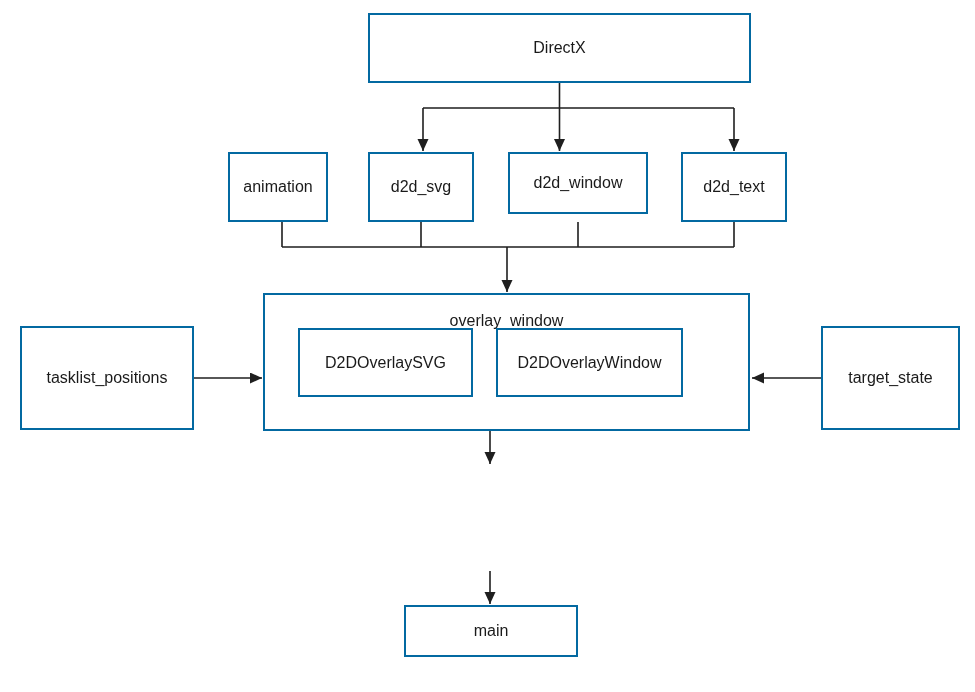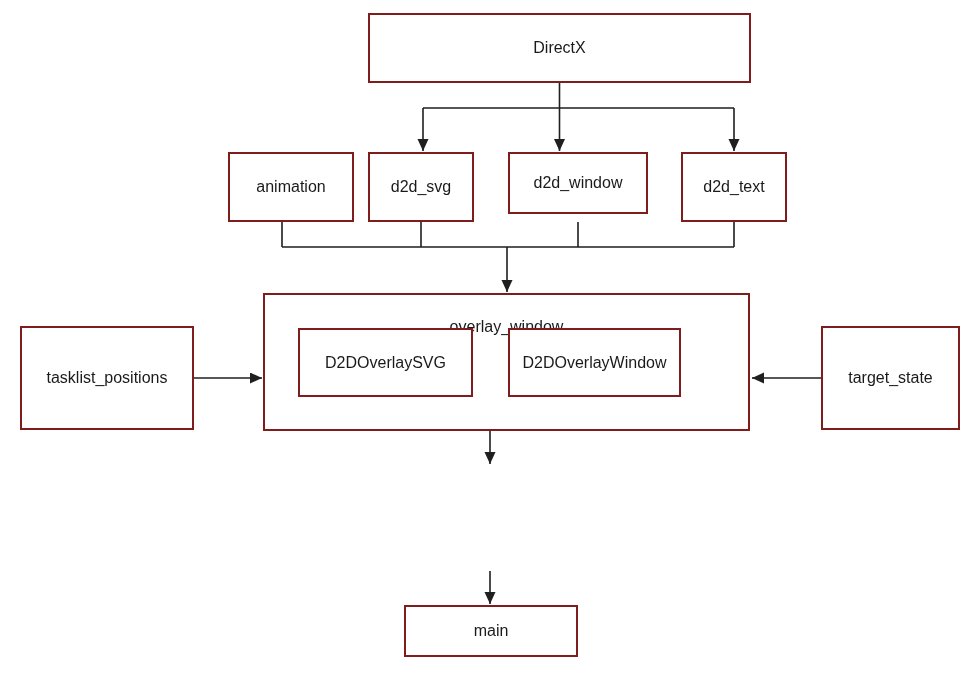--- a/index.html
+++ b/index.html
@@ -17,36 +17,36 @@
     overflow: hidden;
   }
   .edges {
     position: absolute;
     left: 0;
     top: 0;
   }
   .node {
     position: absolute;
     box-sizing: border-box;
-    border: 2px solid #7f1d1d;
+    border: 2px solid #0369a1;
     background: #ffffff;
     display: flex;
     align-items: center;
     justify-content: center;
     font-size: 16px;
     line-height: 1.2;
     text-align: center;
   }
   .node.group {
     align-items: flex-start;
     background: transparent;
     z-index: 1;
   }
   .node.group .lbl {
-    padding-top: 22px;
+    padding-top: 16px;
   }
   .node.inner {
     z-index: 2;
   }
   .lbl {
     white-space: nowrap;
   }
 </style>
 </head>
 <body>
@@ -75,21 +75,21 @@
 
       <path d="M490 431 V464" marker-end="url(#arrow)"></path>
       <path d="M490 571 V604" marker-end="url(#arrow)"></path>
     </g>
   </svg>
 
   <div class="node" style="left:368px;top:13px;width:383px;height:70px">
     <span class="lbl">DirectX</span>
   </div>
 
-  <div class="node" style="left:228px;top:152px;width:126px;height:70px">
+  <div class="node" style="left:228px;top:152px;width:100px;height:70px">
     <span class="lbl">animation</span>
   </div>
 
   <div class="node" style="left:368px;top:152px;width:106px;height:70px">
     <span class="lbl">d2d_svg</span>
   </div>
 
   <div class="node" style="left:508px;top:152px;width:140px;height:62px">
     <span class="lbl">d2d_window</span>
   </div>
@@ -99,21 +99,21 @@
   </div>
 
   <div class="node group" style="left:263px;top:293px;width:487px;height:138px">
     <span class="lbl">overlay_window</span>
   </div>
 
   <div class="node inner" style="left:298px;top:328px;width:175px;height:69px">
     <span class="lbl">D2DOverlaySVG</span>
   </div>
 
-  <div class="node inner" style="left:508px;top:328px;width:173px;height:69px">
+  <div class="node inner" style="left:496px;top:328px;width:187px;height:69px">
     <span class="lbl">D2DOverlayWindow</span>
   </div>
 
   <div class="node" style="left:20px;top:326px;width:174px;height:104px">
     <span class="lbl">tasklist_positions</span>
   </div>
 
   <div class="node" style="left:821px;top:326px;width:139px;height:104px">
     <span class="lbl">target_state</span>
   </div>

